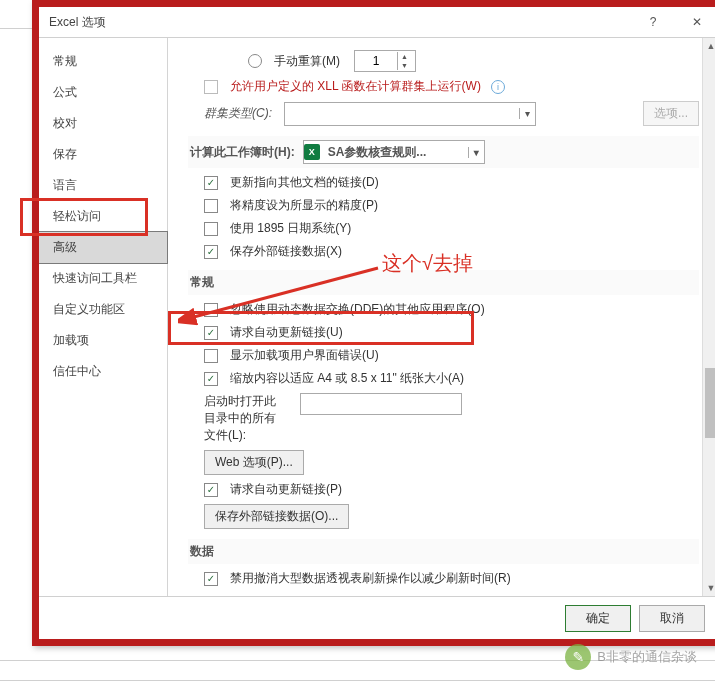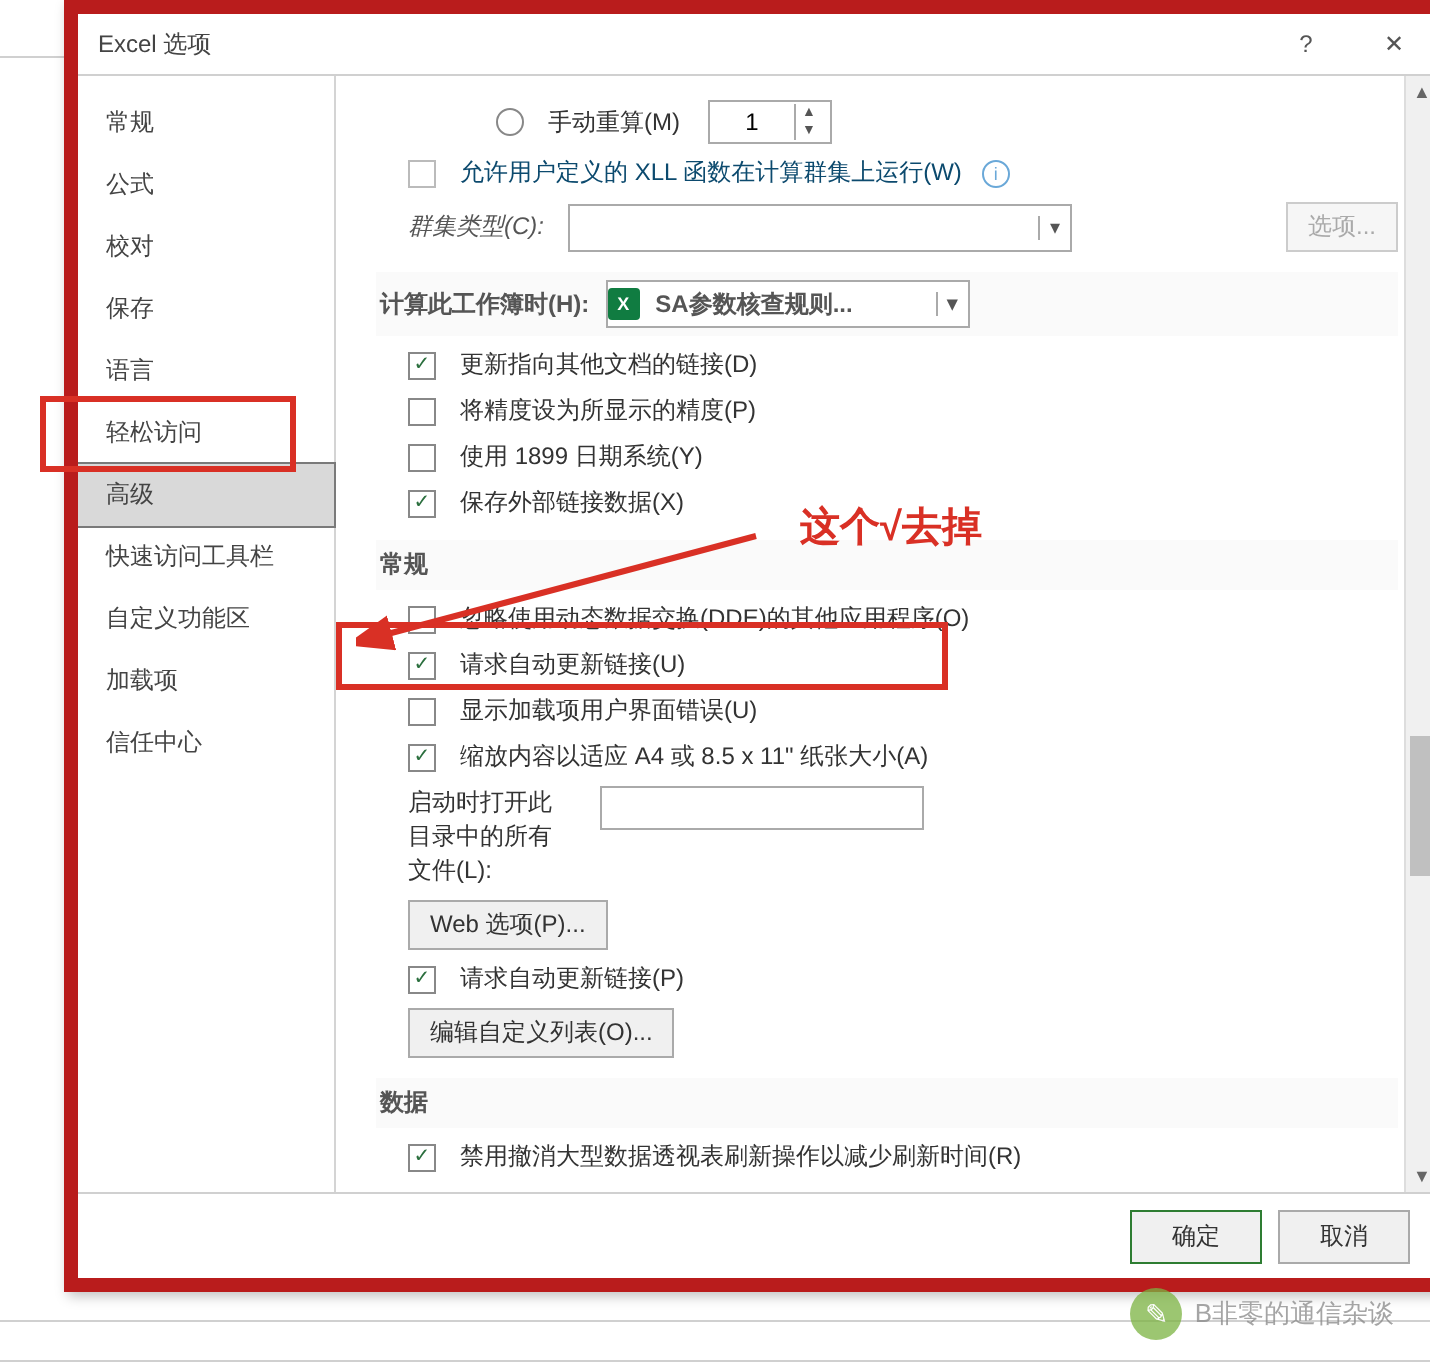--- a/index.html
+++ b/index.html
@@ -16,21 +16,21 @@
   .sidebar .nav-item { padding:7px 14px; color:#444; cursor:default; }
   .sidebar .nav-item.selected { background:#d9d9d9; border:1px solid #7a7a7a; margin:-1px; position:relative; }
   .content { flex:1; overflow-y:auto; padding:10px 20px 10px 20px; position:relative; }
   .row { display:flex; align-items:center; margin:2px 0 6px 0; gap:6px; }
   .indent { margin-left:16px; }
   .radio { width:12px; height:12px; border:1px solid #888; border-radius:50%; display:inline-block; margin-right:6px; flex:none; }
   .check { width:12px; height:12px; border:1px solid #888; display:inline-flex; align-items:center; justify-content:center; margin-right:6px; flex:none; background:#fff; }
   .check.checked::after { content:"✓"; font-size:10px; color:#2b6f3e; line-height:1; }
   .check.disabled { border-color:#bbb; }
   .label { color:#333; }
-  .label.disabled { color:#0c4a6e; }
+  .label.disabled { color:#b91c1c; }
   .spinner { display:flex; align-items:center; border:1px solid #aaa; height:20px; width:60px; }
   .spinner input { border:0; width:38px; text-align:center; font-size:12px; outline:none; }
   .spinner .arrows { display:flex; flex-direction:column; border-left:1px solid #aaa; }
   .spinner .arrows span { font-size:7px; line-height:9px; padding:0 3px; color:#555; }
   .info-icon { width:12px; height:12px; border:1px solid #6aa8d8; border-radius:50%; color:#6aa8d8; font-size:9px; display:inline-flex; align-items:center; justify-content:center; margin-left:4px; }
   .field-label { color:#555; margin-right:6px;font-style:italic; }
   .dropdown { display:flex; align-items:center; border:1px solid #aaa; height:22px; background:#fff; }
   .dropdown.wide { width:250px; }
   .dropdown .dd-val { flex:1; padding:0 6px; white-space:nowrap; overflow:hidden; }
   .dropdown .dd-arrow { border-left:1px solid #aaa; padding:0 5px; color:#555; font-size:10px; }
@@ -132,21 +132,21 @@
         <div class="row indent">
             <span class="check checked"></span>
             <span class="label">更新指向其他文档的链接(D)</span>
           </div>
         <div class="row indent">
             <span class="check"></span>
             <span class="label">将精度设为所显示的精度(P)</span>
           </div>
         <div class="row indent">
             <span class="check"></span>
-            <span class="label">使用 1899 日期系统(Y)</span>
+            <span class="label">使用 1895 日期系统(Y)</span>
           </div>
         <div class="row indent">
             <span class="check checked"></span>
             <span class="label">保存外部链接数据(X)</span>
           </div>
 
         <div class="section-header">常规</div>
         <div class="row indent">
             <span class="check"></span>
             <span class="label">忽略使用动态数据交换(DDE)的其他应用程序(O)</span>
@@ -170,21 +170,21 @@
           <div class="textbox"></div>
         </div>
         <div class="row indent">
             <span class="btn">Web 选项(P)...</span>
           </div>
         <div class="row indent">
             <span class="check checked"></span>
             <span class="label">请求自动更新链接(P)</span>
           </div>
         <div class="row indent">
-          <span class="btn">编辑自定义列表(O)...</span>
+          <span class="btn">保存外部链接数据(O)...</span>
         </div>
 
         <div class="section-header">数据</div>
         <div class="row indent">
             <span class="check checked"></span>
             <span class="label">禁用撤消大型数据透视表刷新操作以减少刷新时间(R)</span>
           </div>
 
         <div class="scrollbar-fake">
           <div class="arr up">▲</div>
@@ -195,21 +195,21 @@
     </div>
 
     <div class="footer">
       <span class="btn primary">确定</span>
       <span class="btn">取消</span>
     </div>
   </div>
 
   <div class="annot-box1" style="left:20px; top:198px; width:122px; height:32px;"></div>
   <div class="annot-box1" style="left:168px; top:311px; width:300px; height:28px;"></div>
-  <div class="annot-text" style="left:400px; top:250px;font-weight:bold;">这个√去掉</div>
+  <div class="annot-text" style="left:382px; top:250px;">这个√去掉</div>
   <svg class="annot-arrow" style="left:178px; top:260px; width:210px; height:70px;">
     <defs>
         <marker id="ah" markerWidth="10" markerHeight="10" refX="2" refY="3" orient="auto">
           <path d="M0,0 L0,6 L8,3 z" fill="#d93025"></path>
         </marker>
       </defs>
     <line x1="200" y1="8" x2="12" y2="58" stroke="#d93025" stroke-width="3" marker-end="url(#ah)"></line>
   </svg>
 
   <div class="watermark">

